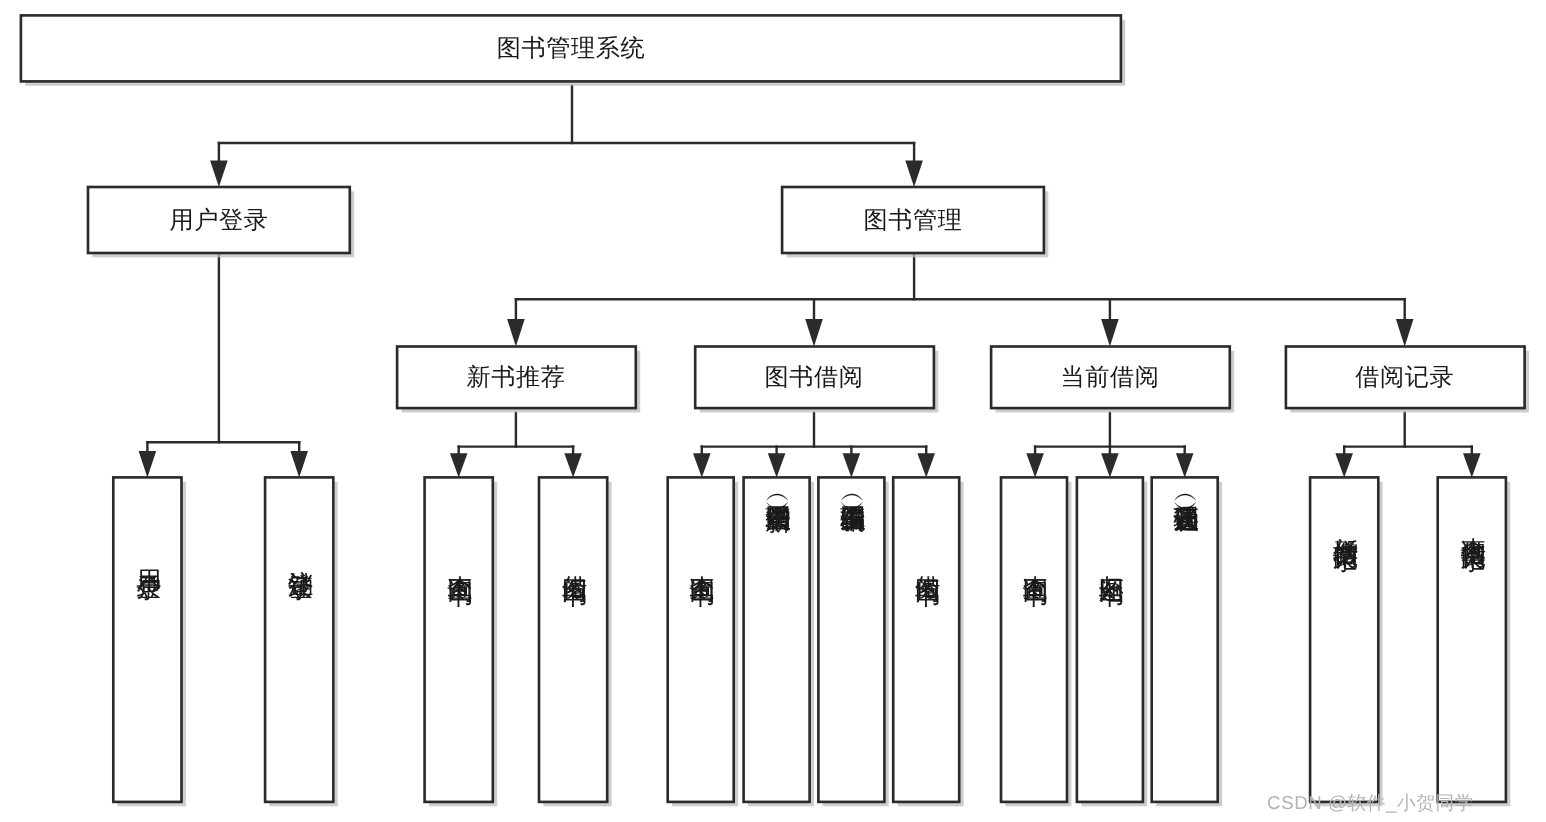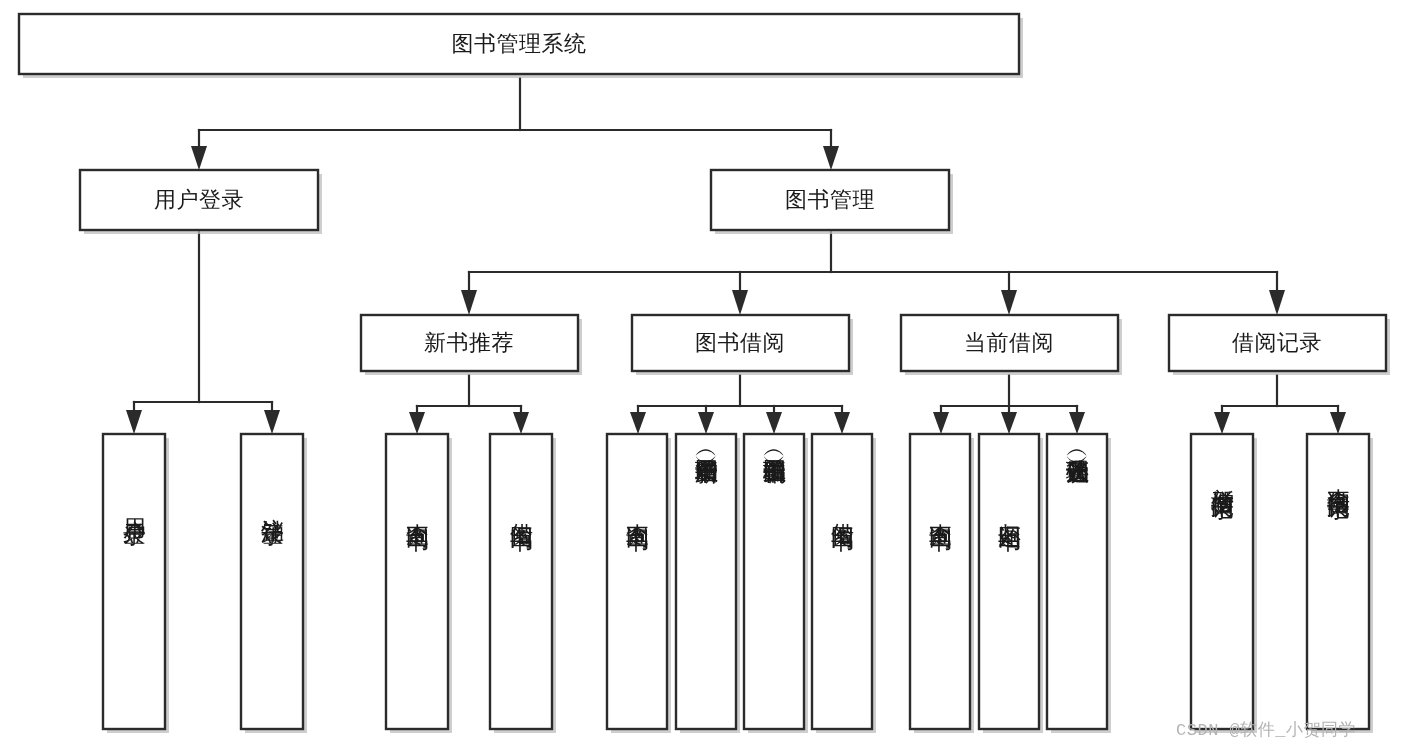--- a/index.html
+++ b/index.html
@@ -11,21 +11,20 @@
     width: 1405px;
     height: 747px;
     overflow: hidden;
     font-family: "DejaVu Sans", "Liberation Sans", sans-serif;
   }
   #diagram-root {
     position: relative;
     width: 1348px;
     height: 747px;
     background: #ffffff;
-    padding-left: 16px;
   }
   svg#flow-svg {
     position: absolute;
     left: 0;
     top: 0;
     width: 1405px;
     height: 747px;
     display: block;
   }
   .node-box {
@@ -73,21 +72,21 @@
     letter-spacing: 2px;
     white-space: nowrap;
   }
   .leaf-label.compact {
     letter-spacing: 0px;
   }
   .watermark {
     position: absolute;
     right: 8px;
     bottom: 6px;
-    font-family: Liberation Mono, monospace;
+    font-family: Liberation Sans, sans-serif;
     font-size: 17px;
     color: #b3b3b3;
     letter-spacing: 0.5px;
     white-space: nowrap;
   }
 </style>
 </head>
 <body>
 
 <div id="diagram-root">

